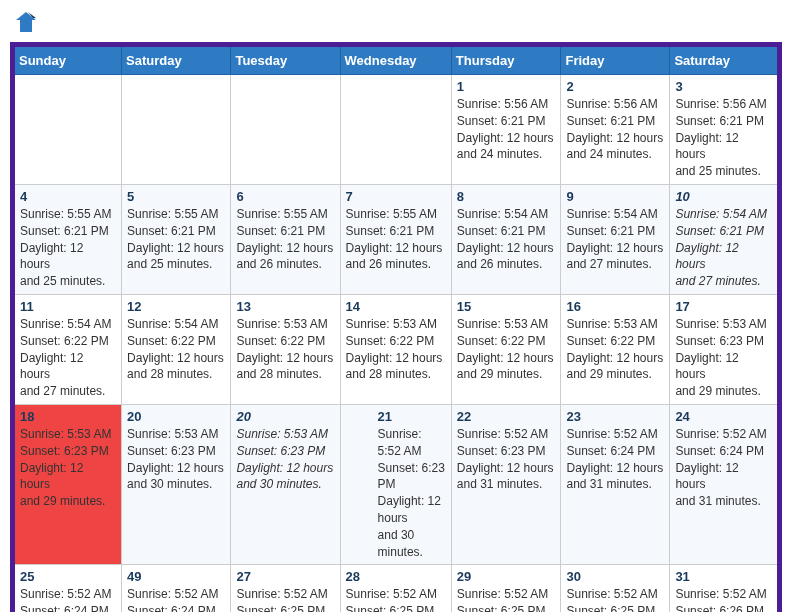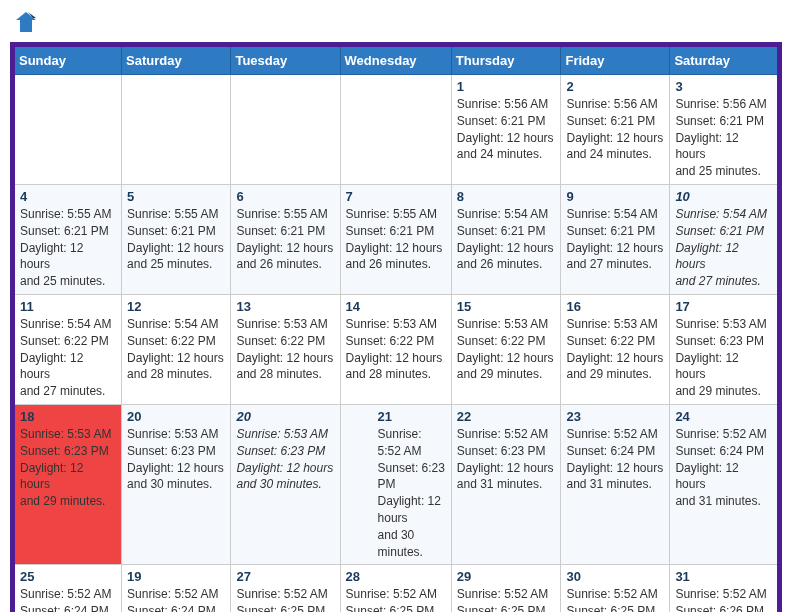--- a/index.html
+++ b/index.html
@@ -312,21 +312,21 @@
       </tr>
       <tr>
         <td>
           <span class="day-number">25</span>
           <div class="day-info" style="white-space: pre-line;">Sunrise: 5:52 AM
 Sunset: 6:24 PM
 Daylight: 12 hours
 and 31 minutes.</div>
         </td>
         <td>
-          <span class="day-number">19</span>
+          <span class="day-number">49</span>
           <div class="day-info" style="white-space: pre-line;">Sunrise: 5:52 AM
 Sunset: 6:24 PM
 Daylight: 12 hours
 and 32 minutes.</div>
         </td>
         <td>
           <span class="day-number">27</span>
           <div class="day-info" style="white-space: pre-line;">Sunrise: 5:52 AM
 Sunset: 6:25 PM
 Daylight: 12 hours

